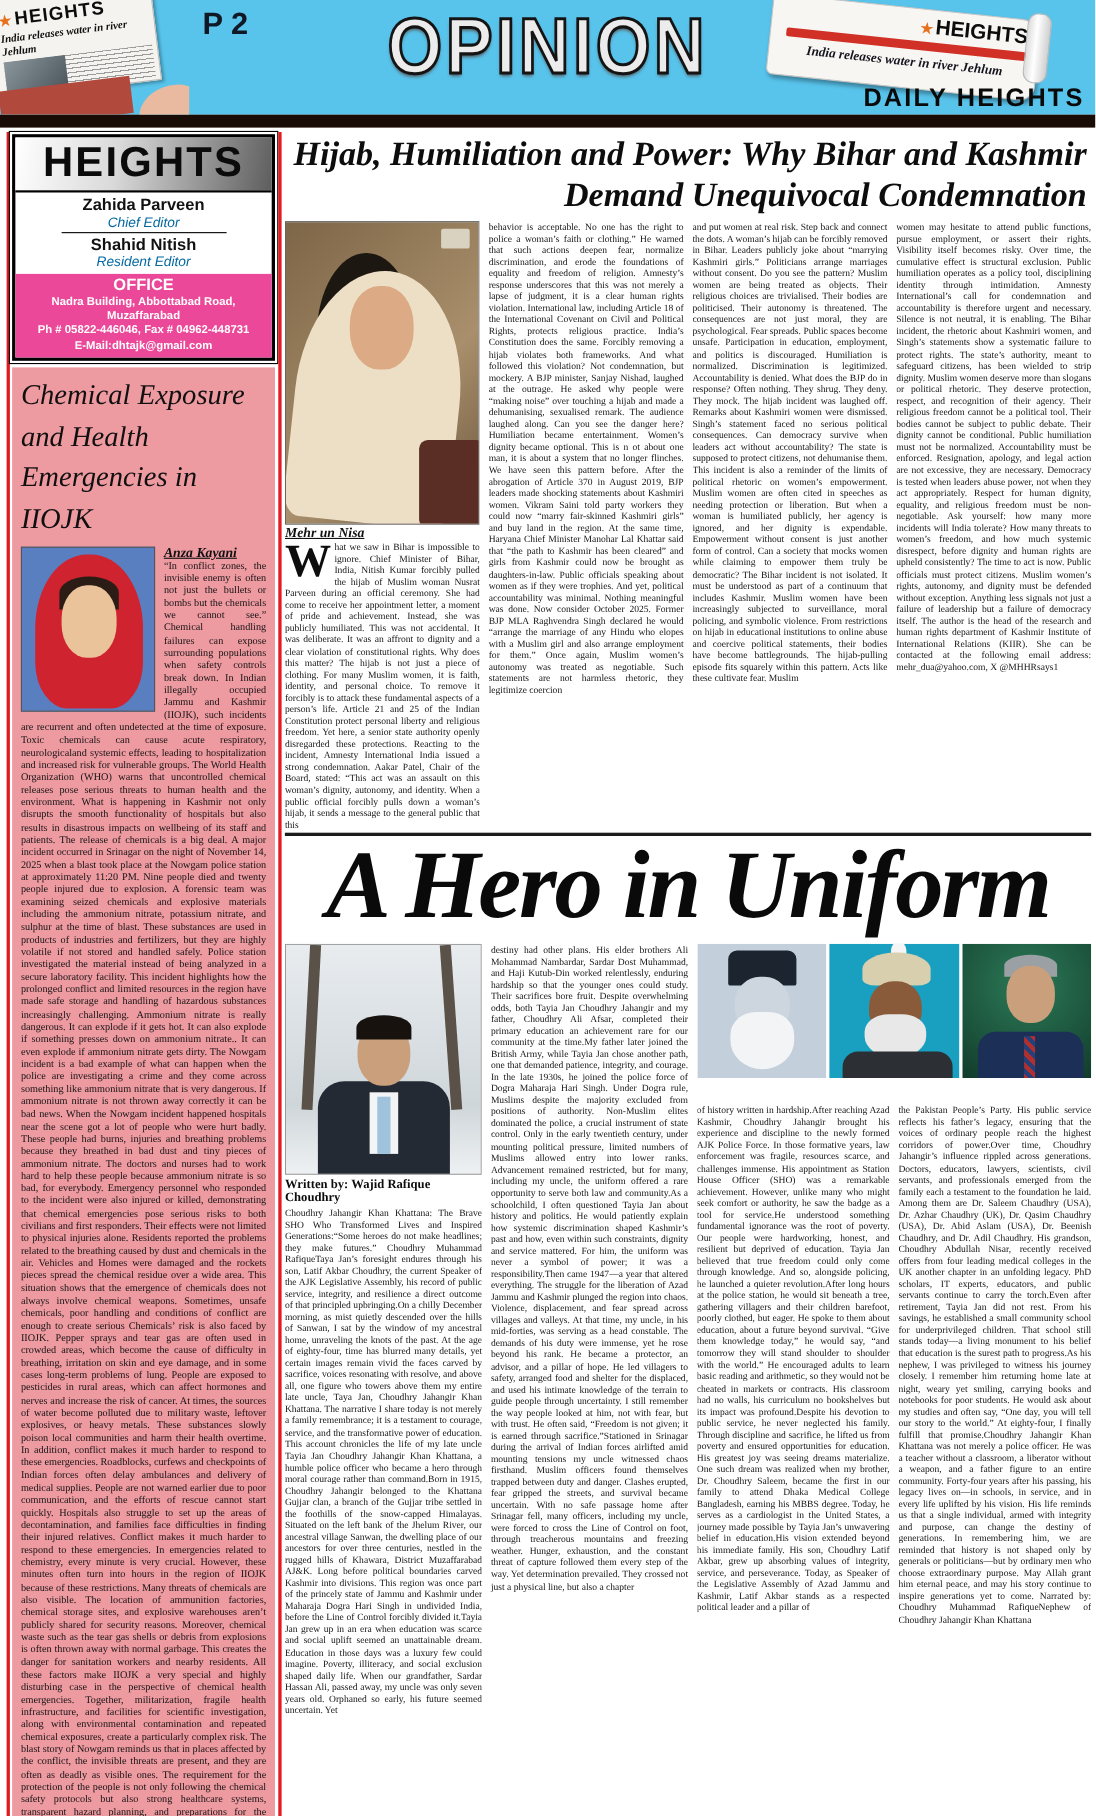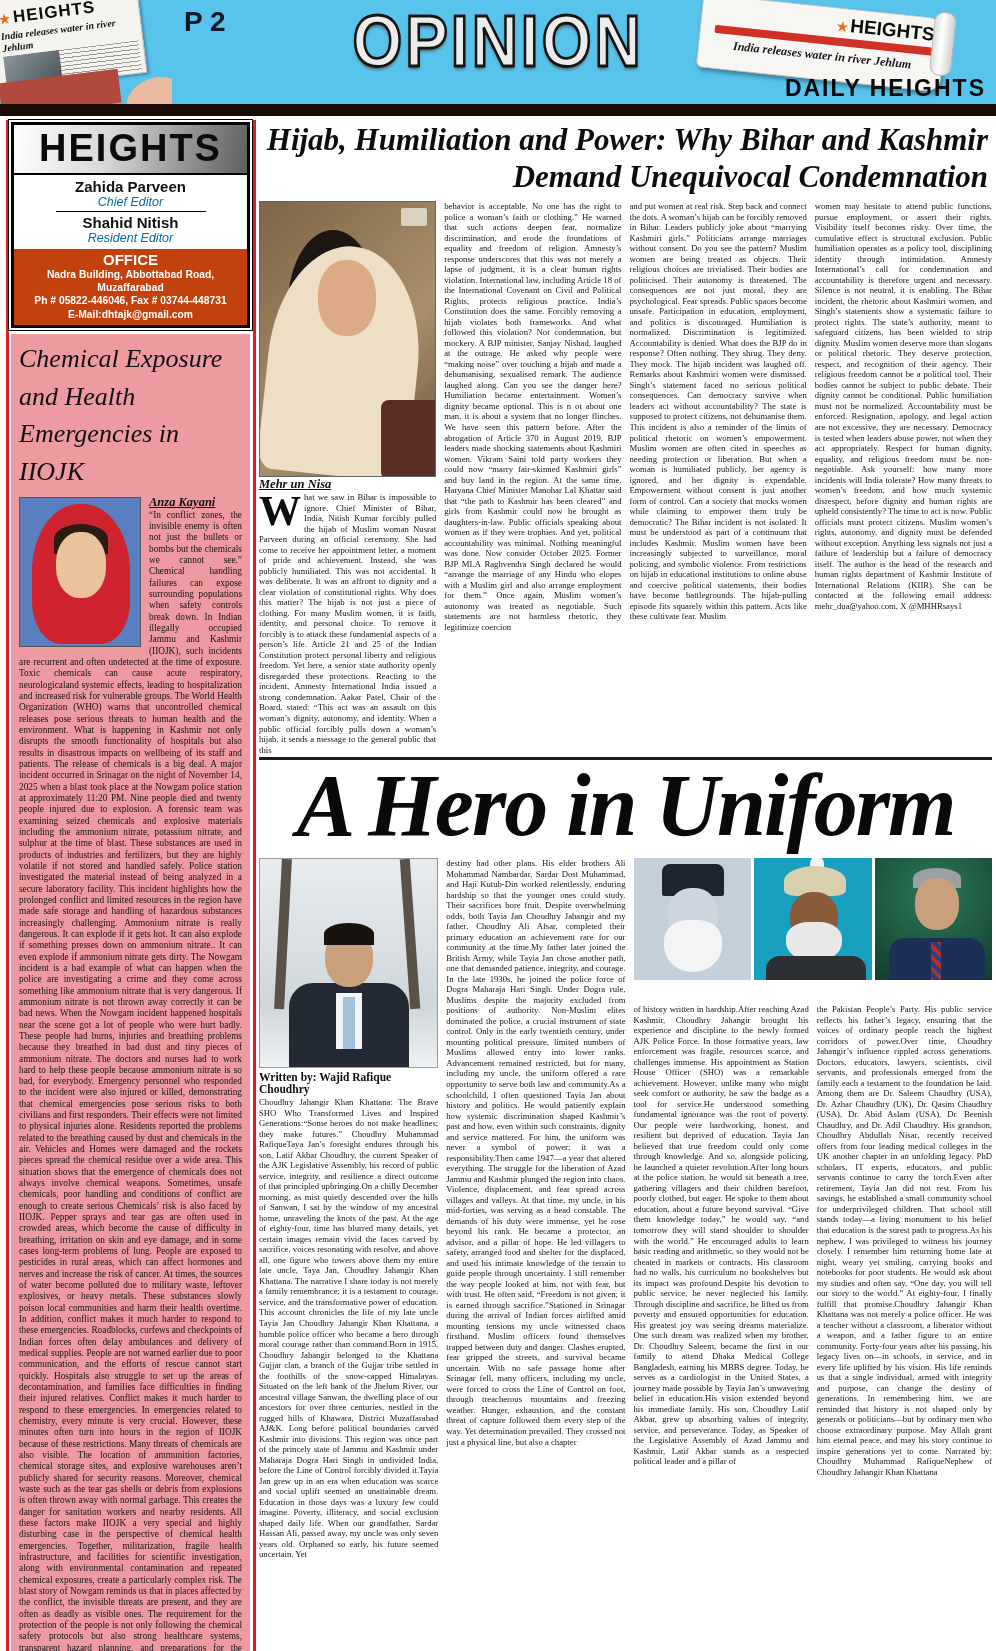--- a/index.html
+++ b/index.html
@@ -54,21 +54,21 @@
 
   
   .mast-box { border:3px solid #000; outline:1px solid #000; outline-offset:2px; margin:2px 0 6px 0; }
   .mast-title { background:linear-gradient(100deg,#ffffff 0%,#d9d9d9 40%,#5e5e5e 100%);
         font-family:"Liberation Sans",sans-serif; font-weight:900; font-size:38px; letter-spacing:2px;
         text-align:center; color:#0b0b0b; line-height:1.25; border-bottom:2px solid #000; }
   .editors { text-align:center; font-family:"Liberation Sans",sans-serif; padding:3px 0 4px 0; }
   .ed-name { font-weight:bold; font-size:15px; color:#111; }
   .ed-role { font-style:italic; font-size:12.5px; color:#0369a1; }
   .ed-sep { width:150px; border-top:1.5px solid #000; margin:2px auto; }
-  .office { background:#c2410c; color:#fff; text-align:center; font-family:"Liberation Sans",sans-serif;
+  .office { background:#ec4899; color:#fff; text-align:center; font-family:"Liberation Sans",sans-serif;
         padding:2px 2px 4px 2px; }
   .office-label { font-weight:bold; font-size:15px; }
   .office-line { font-weight:bold; font-size:10.3px; line-height:1.3; }
 
   
   .pink { background:#ee9aa1; padding:6px 8px; height:1360px; overflow:hidden; }
   .pink-title { font-style:italic; font-weight:normal; font-size:26px; text-align:left; line-height:1.45;
         color:#101010; margin-bottom:4px; }
   .photo-anza { width:122px; height:150px; float:left; margin:2px 8px 2px 0; position:relative;
         background:#5a7fc0; overflow:hidden; border:1px solid #555; }
@@ -189,21 +189,21 @@
         <div class="editors">
           <div class="ed-name">Zahida Parveen</div>
           <div class="ed-role">Chief Editor</div>
           <div class="ed-sep"></div>
           <div class="ed-name">Shahid Nitish</div>
           <div class="ed-role">Resident Editor</div>
         </div>
         <div class="office">
           <div class="office-label">OFFICE</div>
           <div class="office-line">Nadra Building, Abbottabad Road, Muzaffarabad</div>
-          <div class="office-line">Ph # 05822-446046, Fax # 03744-448731</div>
+          <div class="office-line">Ph # 05822-446046, Fax # 04962-448731</div>
           <div class="office-line">E-Mail:dhtajk@gmail.com</div>
         </div>
       </div>
 
       <div class="pink">
         <div class="pink-title">Chemical Exposure and Health Emergencies in IIOJK</div>
         <div class="photo-anza">
           <div class="anza-scarf"></div>
           <div class="anza-hair"></div>
           <div class="anza-face"></div>

